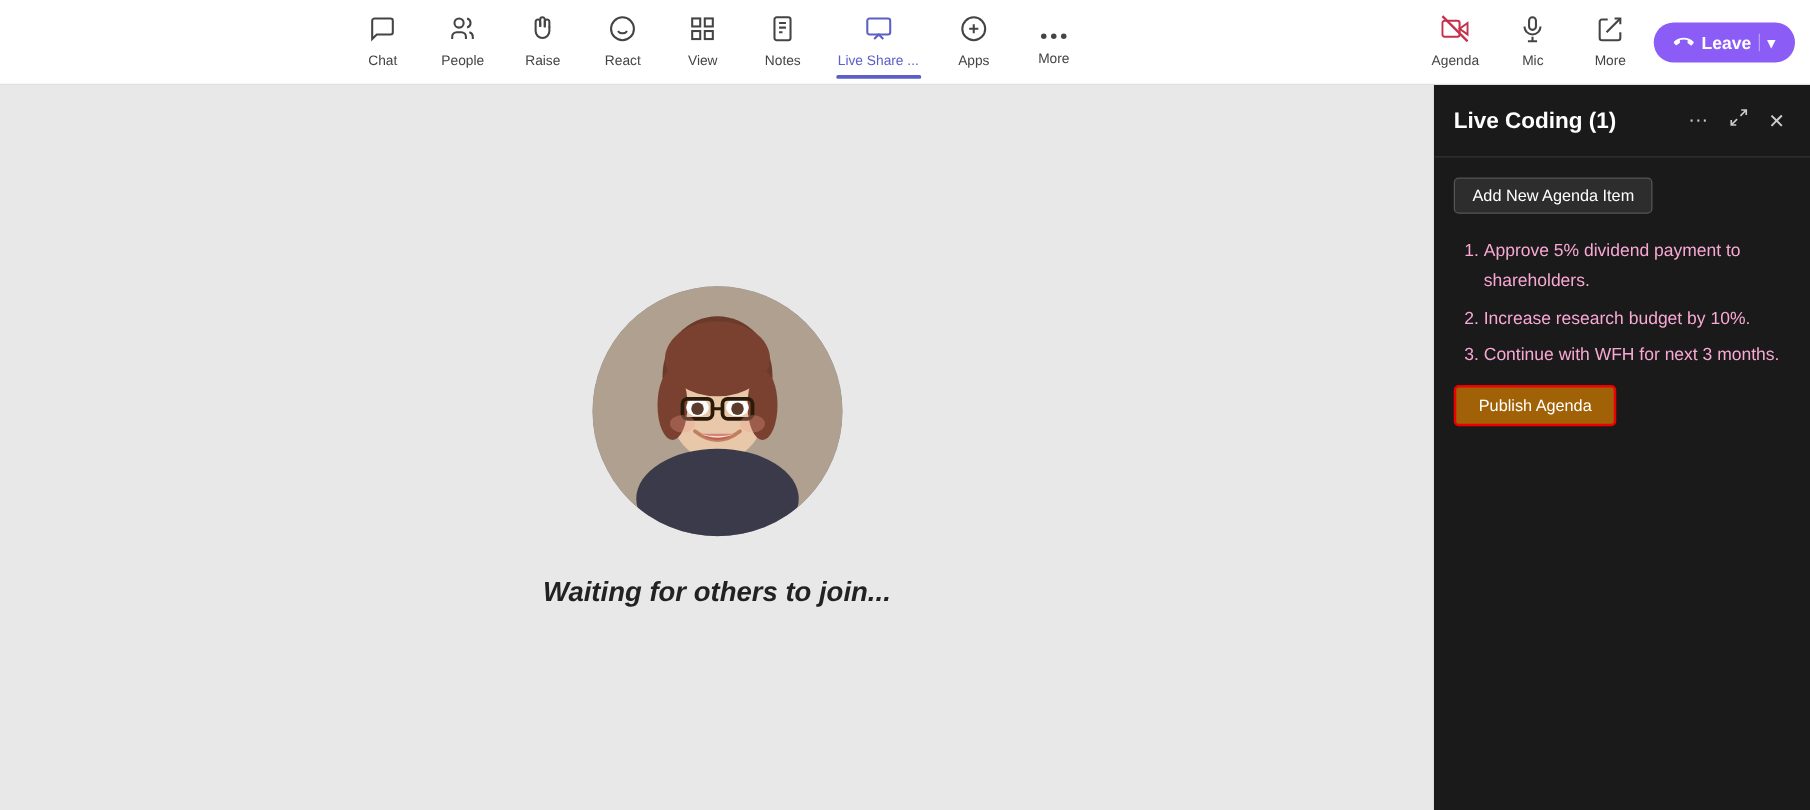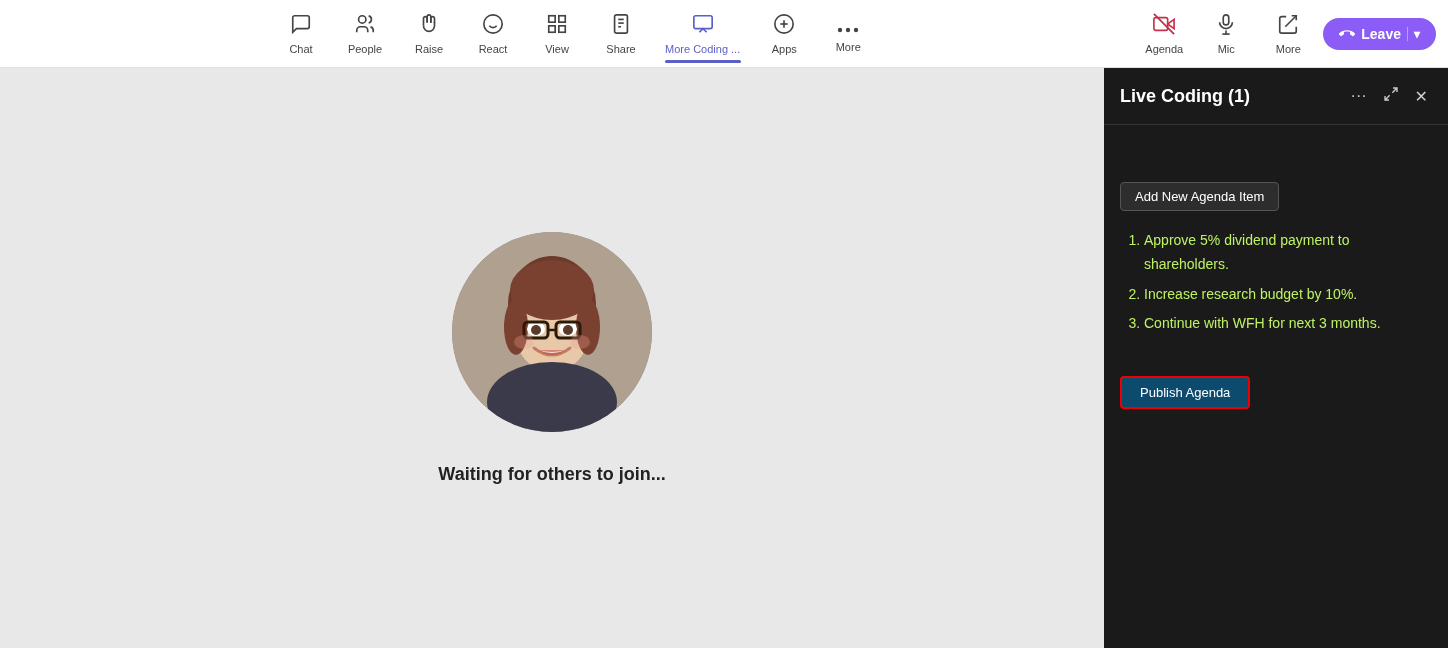--- a/index.html
+++ b/index.html
@@ -118,33 +118,33 @@
       border-radius: 50%;
       overflow: hidden;
       background: #888;
       margin-bottom: 32px;
       display: flex;
       align-items: center;
       justify-content: center;
     }
     .avatar-circle svg { width: 200px; height: 200px; }
     .waiting-text {
-      font-size: 18px;
+      font-size: 22px;
       font-weight: 600;
       color: #222;
+      font-style: italic;
     }
 
     
     .side-panel {
-      width: 344px;
+      width: 301px;
       background: #1a1a1a;
       display: flex;
       flex-direction: column;
       color: #fff;
-      gap: 41px;
     }
     .side-panel-header {
       display: flex;
       align-items: center;
       justify-content: space-between;
       padding: 14px 16px;
       border-bottom: 1px solid #333;
     }
     .side-panel-title {
       font-size: 18px;
@@ -181,28 +181,28 @@
       border: 1px solid #555;
       border-radius: 4px;
       padding: 6px 14px;
       font-size: 13px;
       cursor: pointer;
       margin-bottom: 18px;
     }
     .agenda-list {
       list-style: decimal;
       padding-left: 24px;
-      color: #bef264;
+      color: #f9a8d4;
       font-size: 14px;
       line-height: 1.7;
-      margin-bottom: 40px;
+      margin-bottom: 12px;
     }
     .agenda-list li { margin-bottom: 6px; }
     .publish-btn {
-      background: #0c4a6e;
+      background: #a16207;
       color: #fff;
       border: 2px solid #e00;
       border-radius: 4px;
       padding: 7px 18px;
       font-size: 13px;
       cursor: pointer;
     }
   </style>
 </head>
 <body>
@@ -269,31 +269,31 @@
 
     <div class="toolbar-item">
       <span class="icon-wrap">
         <svg width="22" height="22" viewBox="0 0 24 24" fill="none" stroke="#444" stroke-width="1.8">
             <rect x="5" y="2" width="14" height="20" rx="2"></rect>
             <line x1="9" y1="7" x2="15" y2="7"></line>
             <line x1="9" y1="11" x2="15" y2="11"></line>
             <line x1="9" y1="15" x2="12" y2="15"></line>
           </svg>
       </span>
-      <span class="label">Share</span>
+      <span class="label">Notes</span>
     </div>
 
     <div class="toolbar-item active" style="position:relative;">
       <span class="icon-wrap">
         <svg width="22" height="22" viewBox="0 0 24 24" fill="none" stroke="#5b5fc7" stroke-width="1.8">
             <rect x="2" y="3" width="20" height="14" rx="2"></rect>
             <polyline points="8 21 12 17 16 21"></polyline>
           </svg>
       </span>
-      <span class="label" style="color:#5b5fc7;">More Coding ...</span>
+      <span class="label" style="color:#5b5fc7;">Live Share ...</span>
     </div>
 
 
     <div class="toolbar-item">
       <span class="icon-wrap">
         <svg width="22" height="22" viewBox="0 0 24 24" fill="none" stroke="#444" stroke-width="1.8">
             <circle cx="12" cy="12" r="10"></circle>
             <line x1="12" y1="8" x2="12" y2="16"></line>
             <line x1="8" y1="12" x2="16" y2="12"></line>
           </svg>

